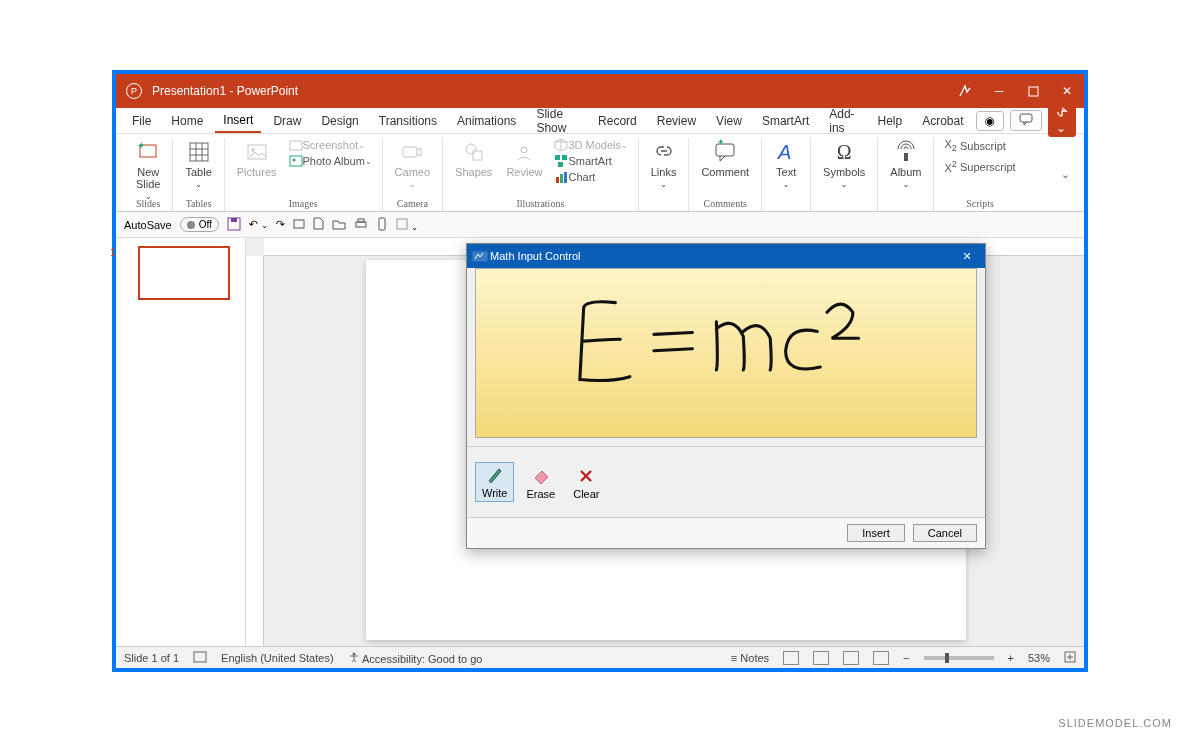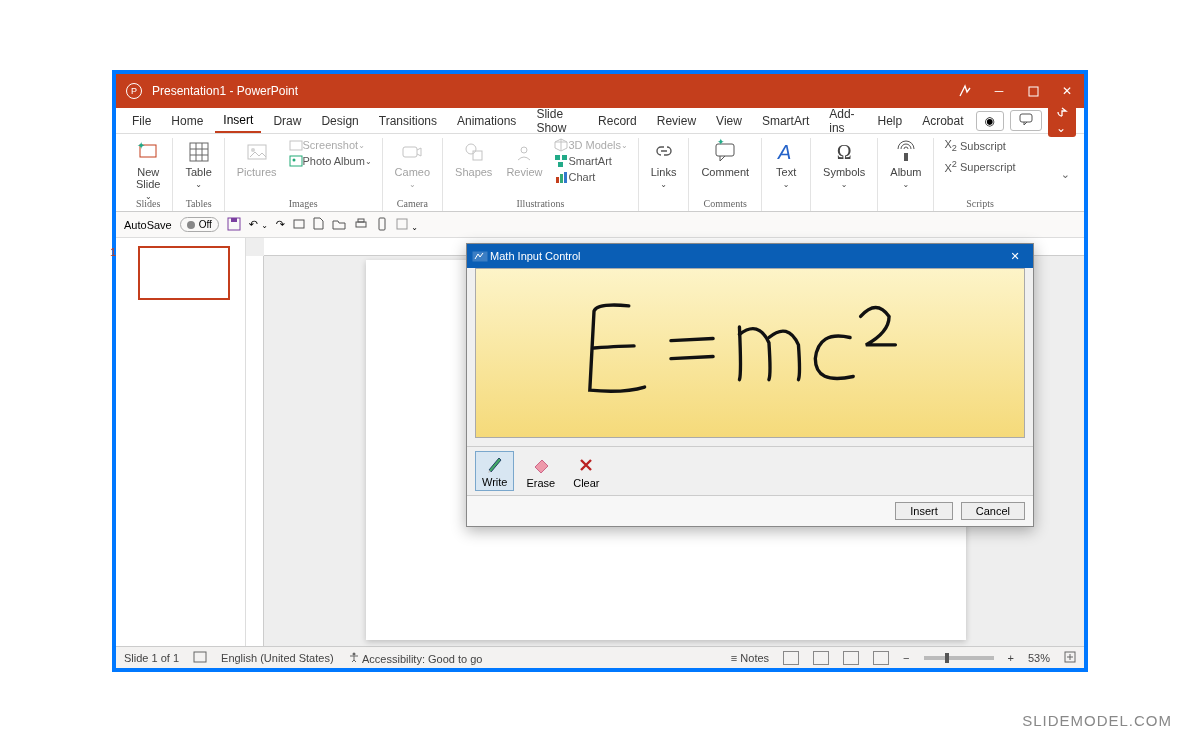--- a/index.html
+++ b/index.html
@@ -31,37 +31,37 @@
   .thumb { width:92px; height:54px; border:2px solid #c43e1c; background:#fff; margin-left:14px; position:relative;}
   .thumbnum { position:absolute; left:-14px; top:0; font-size:11px; color:#c43e1c;}
   .rulerarea { flex:1; position:relative; background:#eee;}
   .vruler { position:absolute; left:0; top:18px; bottom:0; width:18px; background:#fff; border-right:1px solid #ccc;}
   .hruler { position:absolute; left:18px; right:0; top:0; height:18px; background:#fff; border-bottom:1px solid #ccc; font-size:9px; color:#555; display:flex; align-items:center; padding-left:430px; letter-spacing:18px;}
   .slide { position:absolute; left:120px; top:22px; width:600px; height:380px; background:#fff; box-shadow:0 2px 6px rgba(0,0,0,0.2);}
   .statusbar { height:22px; background:#f3f2f1; border-top:1px solid #ccc; display:flex; align-items:center; font-size:11px; color:#444; padding:0 8px; gap:14px;}
   .statusbar .sp { flex:1;}
   .statusbar .vb { width:16px; height:14px; border:1px solid #888; font-size:9px;}
   
-  .dialog { position:absolute; left:220px; top:5px; width:568px; background:#f0f0f0; border:1px solid #888; box-shadow:0 4px 14px rgba(0,0,0,0.3); z-index:10;}
+  .dialog { position:absolute; left:220px; top:5px; width:520px; background:#f0f0f0; border:1px solid #888; box-shadow:0 4px 14px rgba(0,0,0,0.3); z-index:10;}
   .dlg-title { height:24px; background:#0a5eb5; color:#fff; font-size:11px; display:flex; align-items:center; padding:0 6px;}
   .dlg-title .x { margin-left:auto; width:24px; text-align:center;}
   .eq-preview { margin:8px; background:#fff; border:1px solid #aaa; padding:6px 10px; font-family:"Cambria Math","Times New Roman",serif; font-style:italic; font-size:26px;}
   .ink-area { margin:0 8px 8px 8px; height:170px; border:1px solid #aaa; background:linear-gradient(#fdf4c8,#f5da7a); position:relative;
      background-image: linear-gradient(#fdf4c8,#f5da7a),
        repeating-linear-gradient(0deg, rgba(0,0,0,0.04) 0 1px, transparent 1px 18px),
        repeating-linear-gradient(90deg, rgba(0,0,0,0.04) 0 1px, transparent 1px 18px);
      background-blend-mode: normal, multiply, multiply;}
   .ink-area svg { position:absolute; inset:0;}
-  .toolrow { display:flex; gap:6px; padding:4px 8px; font-size:11px; border-top:1px solid #ccc; align-items:flex-end;}
+  .toolrow { display:flex; gap:6px; padding:15px 8px; font-size:11px; border-top:1px solid #ccc; align-items:flex-end;}
   .toolbtn { display:flex; flex-direction:column; align-items:center; padding:2px 6px; gap:2px;}
   .toolbtn.active { background:#d8e6f2; border:1px solid #7aa7cc;}
   .toolbtn .ti { width:20px; height:20px; display:flex; align-items:center; justify-content:center;}
   .dlg-foot { display:flex; justify-content:flex-end; gap:8px; padding:6px 8px; border-top:1px solid #ccc; background:#f7f7f7;}
   .dlg-foot button { font-size:11px; padding:2px 14px; background:#eee; border:1px solid #999;}
-  .watermark { position:absolute; right:28px; bottom:14px; font-size:15px; letter-spacing:1px; color:#888;}
+  .watermark { position:absolute; right:28px; bottom:14px; font-size:11px; letter-spacing:1px; color:#888;}
   svg { overflow:visible;}
 </style>
 </head>
 <body>
 
 <div class="frame">
 
   <div class="titlebar">
     <div class="app-icon">P</div>
     <div class="title">Presentation1  -  PowerPoint</div>

